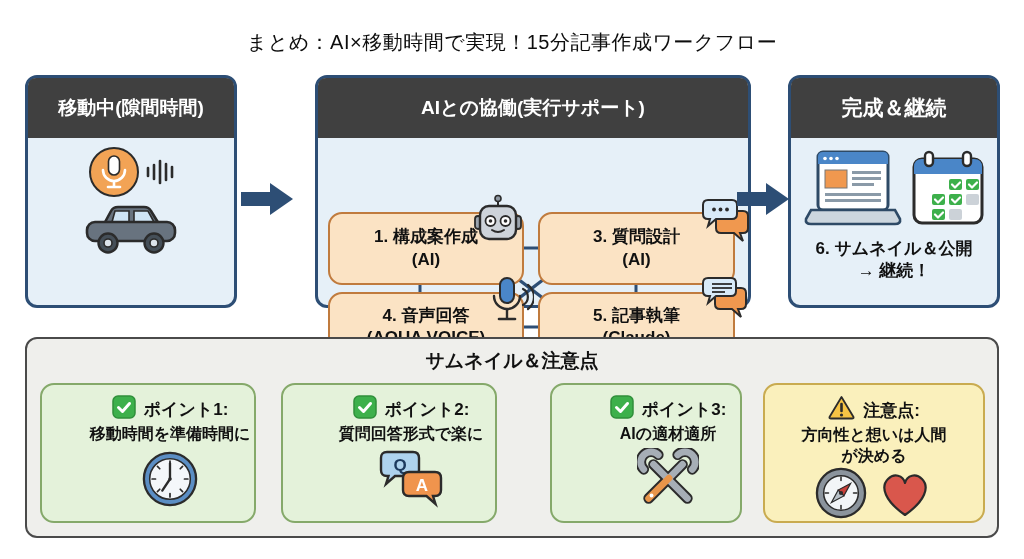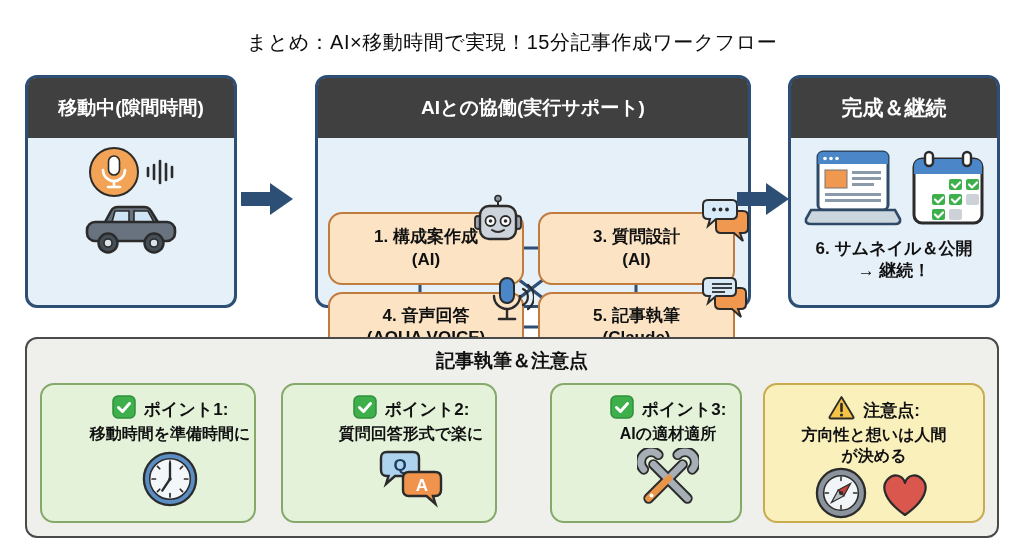--- a/index.html
+++ b/index.html
@@ -252,21 +252,21 @@
         </span>
       </div>
       <div class="caption" style="margin-top:8px">
         <div>6. サムネイル＆公開</div>
         <div>→ 継続！</div>
       </div>
     </div>
   </div>
 
   <div class="panel">
-    <div class="panel-title">記事執筆＆注意点</div>
+    <div class="panel-title">サムネイル＆注意点</div>
 
     <div class="card card-green card-1">
       <div class="card-head">
         <span>
           <svg width="24" height="24" viewBox="0 0 24 24">
             <rect x="1" y="1" width="22" height="22" rx="5" fill="#3db04b" stroke="#2f8f3a" stroke-width="1.5"></rect>
             <path d="M6.5 12.5 l4 4 7 -8" fill="none" stroke="#fff" stroke-width="3" stroke-linecap="round" stroke-linejoin="round"></path>
           </svg>
         </span>
         <span>ポイント1:</span>

